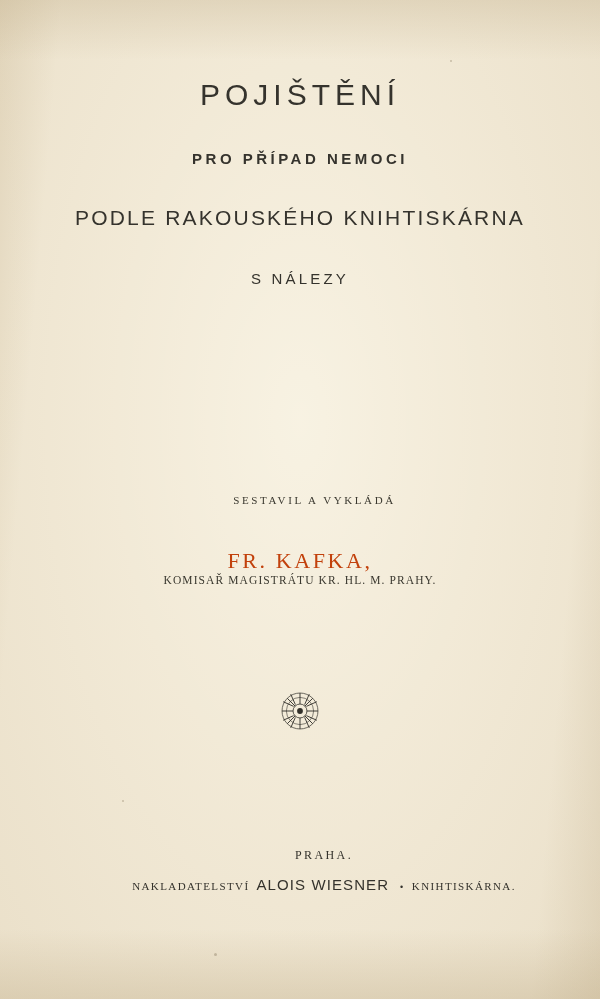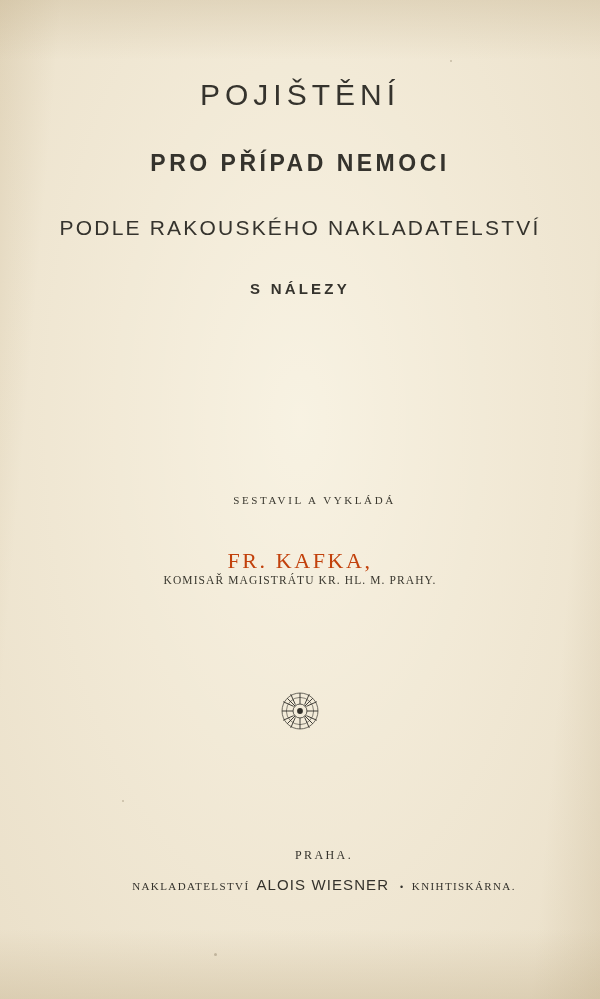--- a/index.html
+++ b/index.html
@@ -66,35 +66,35 @@
     font-weight: 400;
     margin-bottom: 38px;
   }
   .l2 {
     font-size: 30px;
     letter-spacing: 2.5px;
     font-weight: 700;
     margin-bottom: 40px;
   }
   .l3 {
-    font-size: 23px;
+    font-size: 15px;
     letter-spacing: 3.5px;
     font-weight: 700;
     margin-bottom: 39px;
   }
   .l4 {
     font-size: 21px;
     letter-spacing: 2.2px;
     font-weight: 400;
     margin-bottom: 40px;
   }
   .l5 {
     font-size: 15px;
     letter-spacing: 3.2px;
-    font-weight: 700;
+    font-weight: 400;
     margin-bottom: 12px;
   }
   .l6 {
     font-size: 16px;
     letter-spacing: 1.6px;
     font-weight: 700;
     margin-bottom: 0;
   }
 
   .attribution {
@@ -181,21 +181,21 @@
 </style>
 </head>
 <body>
 
 <div class="page">
   <div class="content">
 
     <div class="title-block">
       <div class="line l1">POJIŠTĚNÍ</div>
       <div class="line l3">PRO PŘÍPAD NEMOCI</div>
-      <div class="line l4">PODLE RAKOUSKÉHO NAKLADATELSTVÍ</div>
+      <div class="line l4">PODLE RAKOUSKÉHO KNIHTISKÁRNA</div>
       <div class="line l5">S NÁLEZY</div>
     </div>
 
     <div class="attribution">
       <div class="compiled">SESTAVIL A VYKLÁDÁ</div>
       <div class="author">FR. KAFKA,</div>
       <div class="author-role">KOMISAŘ MAGISTRÁTU KR. HL. M. PRAHY.</div>
     </div>
 
     <div class="ornament">

